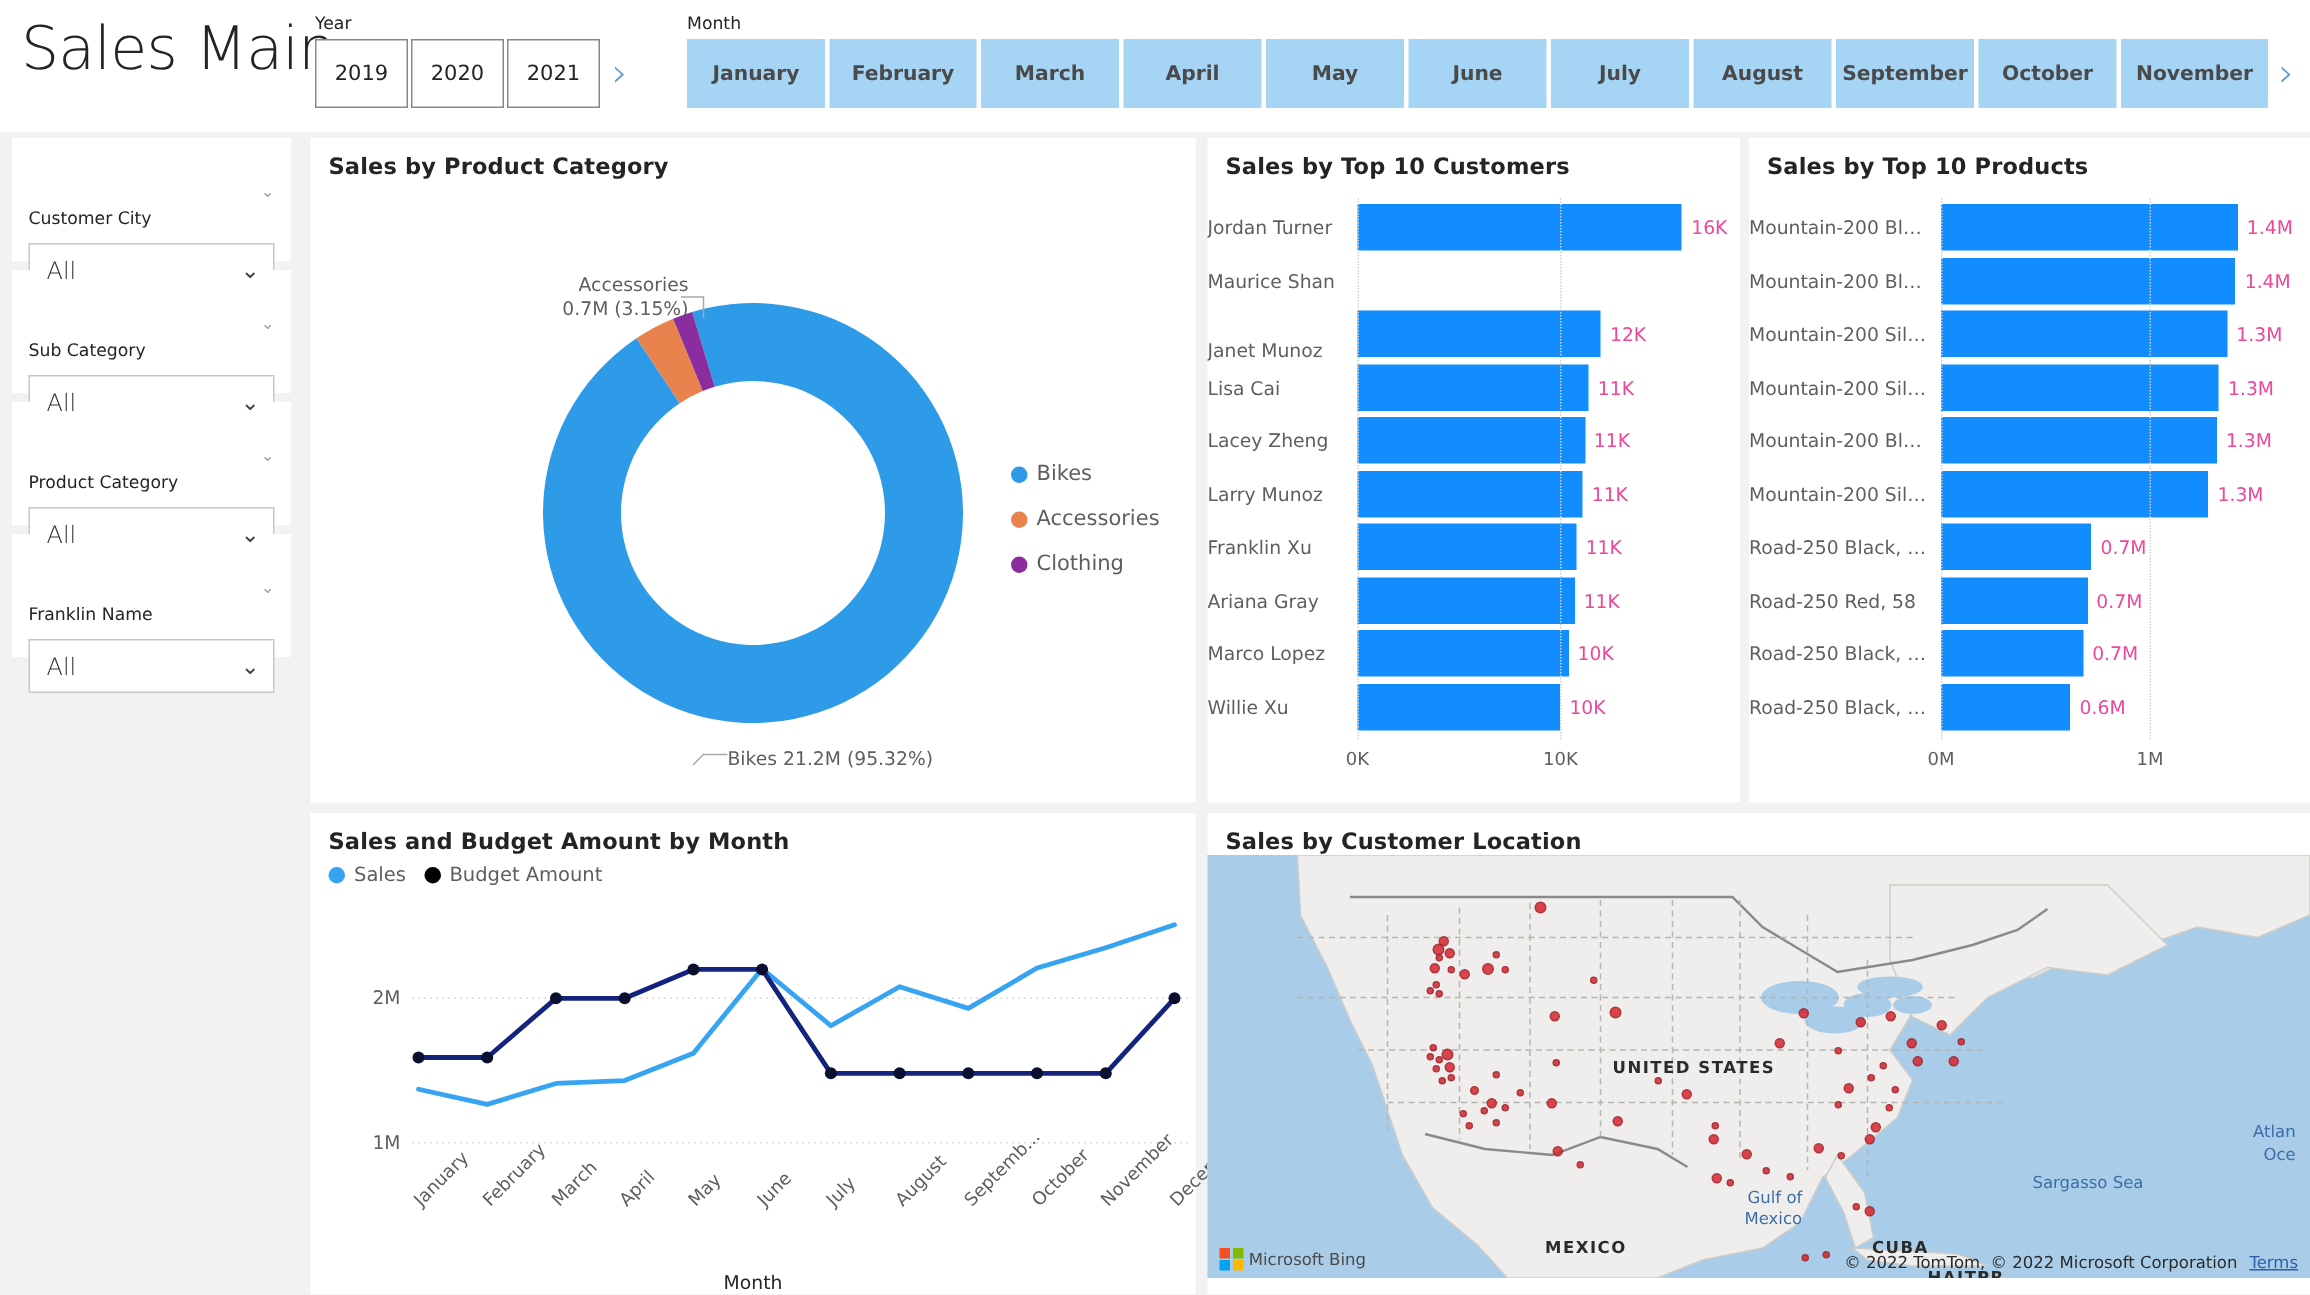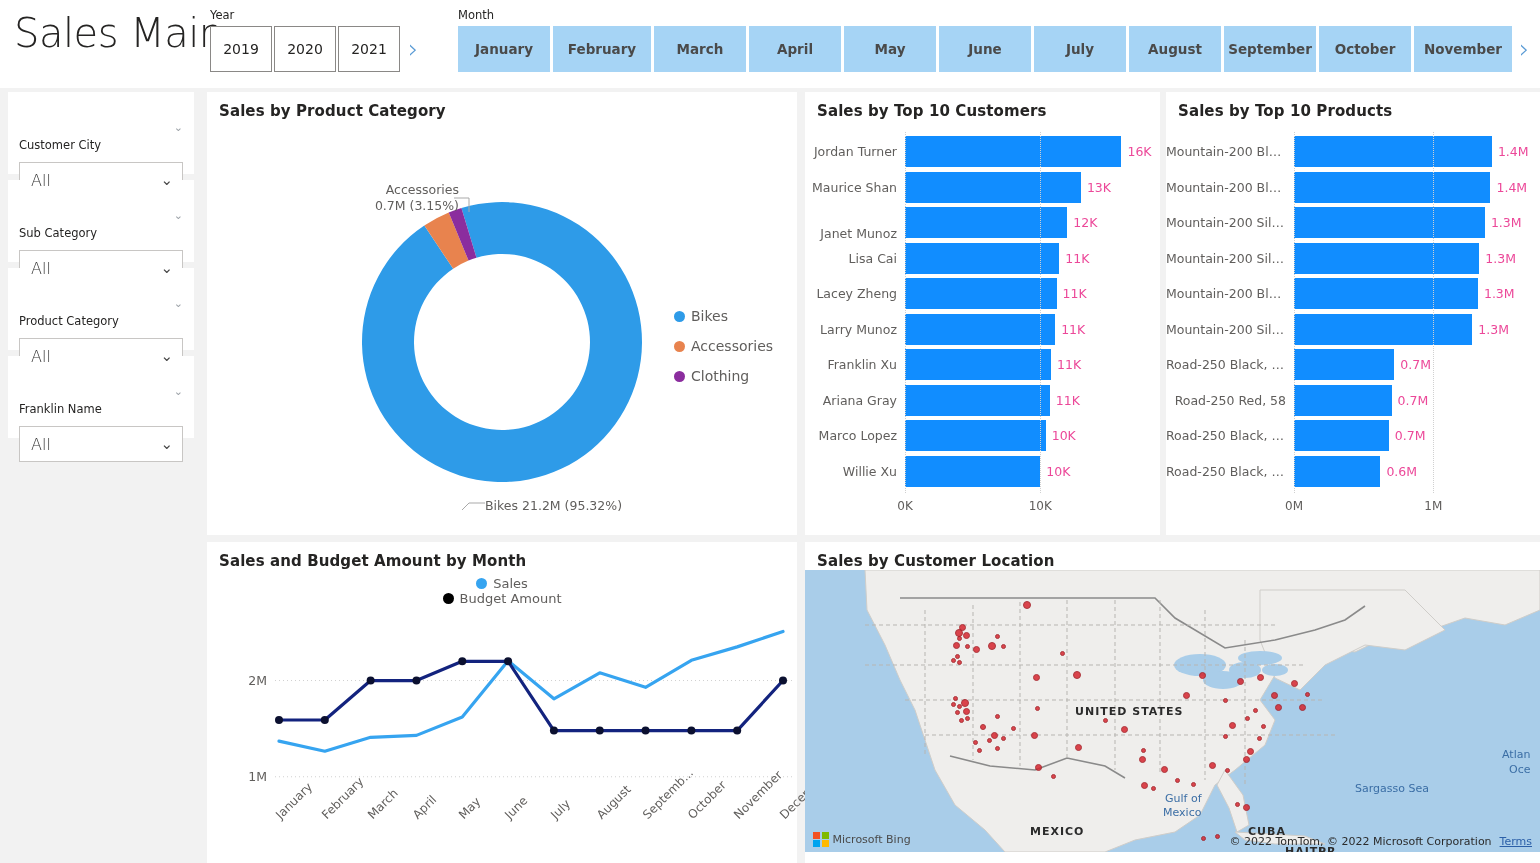--- a/index.html
+++ b/index.html
@@ -89,41 +89,41 @@
   .legend-row { display: flex; align-items: center; margin-bottom: 14px; }
   .legend-dot { width: 11px; height: 11px; border-radius: 50%; margin-right: 6px; }
   .legend-txt { font-size: 14px; color: #605e5c; }
 
   
   #cust-card { left: 805px; top: 92px; width: 355px; height: 443px; }
   #prod-card { left: 1166px; top: 92px; width: 374px; height: 443px; }
   .hbar-body { position: relative; padding: 14px 0 0 0; }
   .hbar-row { display: flex; align-items: center; height: 35.5px; }
   .hbar-cat {
-    font-size: 12.5px; color: #605e5c; text-align: right;
+    font-size: 12.5px; color: #605e5c; 
     padding-right: 8px; white-space: nowrap; overflow: hidden;
     text-overflow: ellipsis; flex: 0 0 auto;
   }
   .hbar-track { position: relative; flex: 1 1 auto; height: 100%;
                 display: flex; align-items: center; }
   .hbar-fill { height: 31px; background: #118dff; }
   .hbar-val { font-size: 12.5px; color: #ec4899; margin-left: 6px; white-space: nowrap; }
   .hbar-axis { display: flex; position: relative; height: 26px; margin-top: 4px; }
   .hbar-axis-tick {
     position: absolute; top: 6px; font-size: 12px; color: #605e5c;
     transform: translateX(-50%); white-space: nowrap;
   }
   .gridline {
     position: absolute; top: 12px; bottom: 26px; width: 1px;
     border-left: 1px dotted #d0d0d0;
   }
 
   
   #line-card { left: 207px; top: 542px; width: 590px; height: 321px; }
-  .line-legend { display: flex; align-items: center; padding: 6px 0 0 12px; flex-direction: column; }
+  .line-legend { display: flex; align-items: center; padding: 6px 0 0 12px; }
   .line-legend .legend-row { margin: 0 12px 0 0; }
   .line-legend .legend-txt { font-size: 13px; }
   .line-svg-wrap { position: relative; width: 100%; height: 200px; }
   .mlabels { position: relative; height: 62px; }
   .mlabel {
     position: absolute; top: 0; font-size: 12px; color: #605e5c;
     transform: rotate(-45deg); transform-origin: left top;
     white-space: nowrap;
   }
   .axis-title {
@@ -272,24 +272,20 @@
     <div class="hbar-body" id="cust-body">
         <div class="hbar-row">
           <div class="hbar-cat" style="width: 100px;">Jordan Turner</div>
           <div class="hbar-track">
             <div class="hbar-fill" style="width: 216.471px; background: rgb(17, 141, 255);"></div>
             <div class="hbar-val">16K</div>
           </div>
         </div>
         <div class="hbar-row">
           <div class="hbar-cat" style="width: 100px;">Maurice Shan</div>
-          <div class="hbar-track">
-            <div class="hbar-fill" style="width: 175.882px; background: rgb(17, 141, 255);"></div>
-            <div class="hbar-val">13K</div>
-          </div>
         </div>
         <div class="hbar-row">
           <div class="hbar-cat" style="width: 100px; margin-top: 21px;">Janet Munoz</div>
           <div class="hbar-track">
             <div class="hbar-fill" style="width: 162.353px; background: rgb(17, 141, 255);"></div>
             <div class="hbar-val">12K</div>
           </div>
         </div>
         <div class="hbar-row">
           <div class="hbar-cat" style="width: 100px;">Lisa Cai</div>

